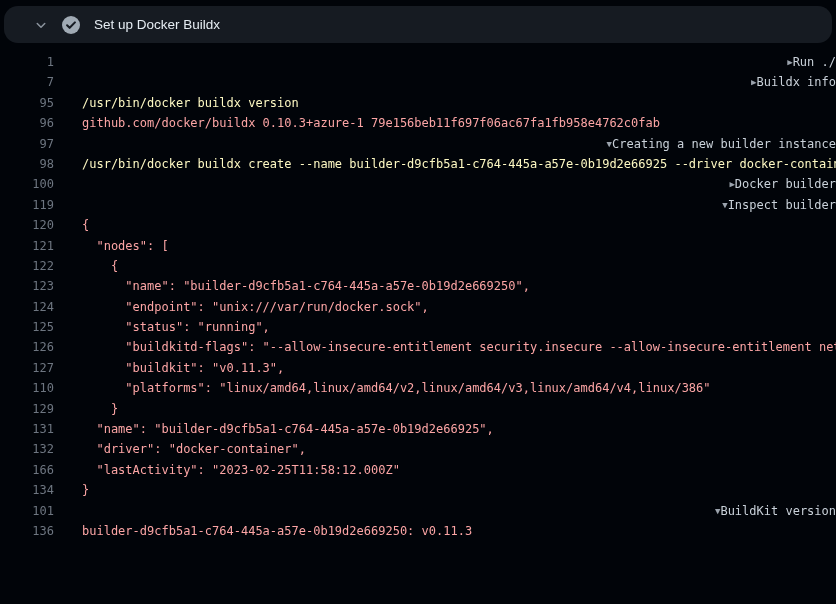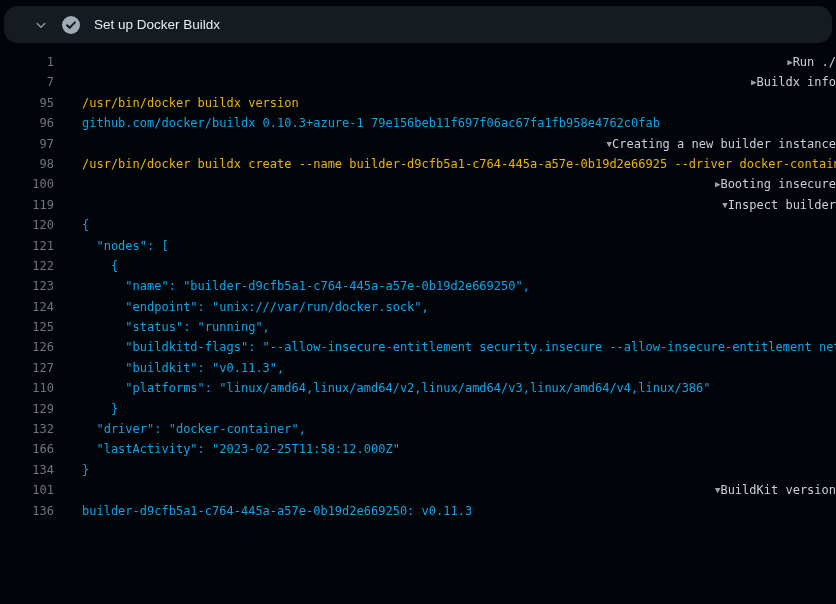--- a/index.html
+++ b/index.html
@@ -74,22 +74,22 @@
     white-space: pre;
   }
   .group .content { padding-left: 14px; color: #c9d1d9; cursor: pointer; text-align: right; }
   .arrow {
     display: inline-block;
     width: 13px;
     font-size: 9px;
     color: #9ba3ad;
     vertical-align: 1px;
   }
-  .plain .content { padding-left: 28px; color: #0ea5e9; }
-  .cmd .content { padding-left: 28px; color: #eab308; }
+  .plain .content { padding-left: 28px; color: #fca5a5; }
+  .cmd .content { padding-left: 28px; color: #fef9c3; }
 </style>
 </head>
 <body>
 
 <div class="step-header">
   <span class="chevron">
     <svg width="12" height="12" viewBox="0 0 16 16">
       <path d="M3 6 l5 5 l5 -5" fill="none" stroke="#8b949e" stroke-width="2" stroke-linecap="round" stroke-linejoin="round"></path>
     </svg>
   </span>
@@ -102,30 +102,31 @@
   <span class="step-title">Set up Docker Buildx</span>
 </div>
 
 <div class="log">
     <div class="line group"><span class="num">1</span><span class="content"><span class="arrow">▶</span><span>Run ./</span></span></div>
     <div class="line group"><span class="num">7</span><span class="content"><span class="arrow">▶</span><span>Buildx info</span></span></div>
     <div class="line cmd"><span class="num">95</span><span class="content">/usr/bin/docker buildx version</span></div>
     <div class="line plain"><span class="num">96</span><span class="content">github.com/docker/buildx 0.10.3+azure-1 79e156beb11f697f06ac67fa1fb958e4762c0fab</span></div>
     <div class="line group"><span class="num">97</span><span class="content"><span class="arrow">▼</span><span>Creating a new builder instance</span></span></div>
     <div class="line cmd"><span class="num">98</span><span class="content">/usr/bin/docker buildx create --name builder-d9cfb5a1-c764-445a-a57e-0b19d2e66925 --driver docker-container</span></div>
-    <div class="line group"><span class="num">100</span><span class="content"><span class="arrow">▶</span><span>Booting insecure</span></span></div>
+    <div class="line group"><span class="num">100</span><span class="content"><span class="arrow">▶</span><span>Docker builder</span></span></div>
     <div class="line group"><span class="num">119</span><span class="content"><span class="arrow">▼</span><span>Inspect builder</span></span></div>
     <div class="line plain"><span class="num">120</span><span class="content">{</span></div>
     <div class="line plain"><span class="num">121</span><span class="content">  "nodes": [</span></div>
     <div class="line plain"><span class="num">122</span><span class="content">    {</span></div>
     <div class="line plain"><span class="num">123</span><span class="content">      "name": "builder-d9cfb5a1-c764-445a-a57e-0b19d2e669250",</span></div>
     <div class="line plain"><span class="num">124</span><span class="content">      "endpoint": "unix:///var/run/docker.sock",</span></div>
     <div class="line plain"><span class="num">125</span><span class="content">      "status": "running",</span></div>
     <div class="line plain"><span class="num">126</span><span class="content">      "buildkitd-flags": "--allow-insecure-entitlement security.insecure --allow-insecure-entitlement network.host",</span></div>
     <div class="line plain"><span class="num">127</span><span class="content">      "buildkit": "v0.11.3",</span></div>
     <div class="line plain"><span class="num">110</span><span class="content">      "platforms": "linux/amd64,linux/amd64/v2,linux/amd64/v3,linux/amd64/v4,linux/386"</span></div>
     <div class="line plain"><span class="num">129</span><span class="content">    }</span></div>
+    <div class="line plain"><span class="num">131</span><span class="content">  "name": "builder-d9cfb5a1-c764-445a-a57e-0b19d2e66925",</span></div>
     <div class="line plain"><span class="num">132</span><span class="content">  "driver": "docker-container",</span></div>
     <div class="line plain"><span class="num">166</span><span class="content">  "lastActivity": "2023-02-25T11:58:12.000Z"</span></div>
     <div class="line plain"><span class="num">134</span><span class="content">}</span></div>
     <div class="line group"><span class="num">101</span><span class="content"><span class="arrow">▼</span><span>BuildKit version</span></span></div>
     <div class="line plain"><span class="num">136</span><span class="content">builder-d9cfb5a1-c764-445a-a57e-0b19d2e669250: v0.11.3</span></div>
   </div>
 
 </body></html>

